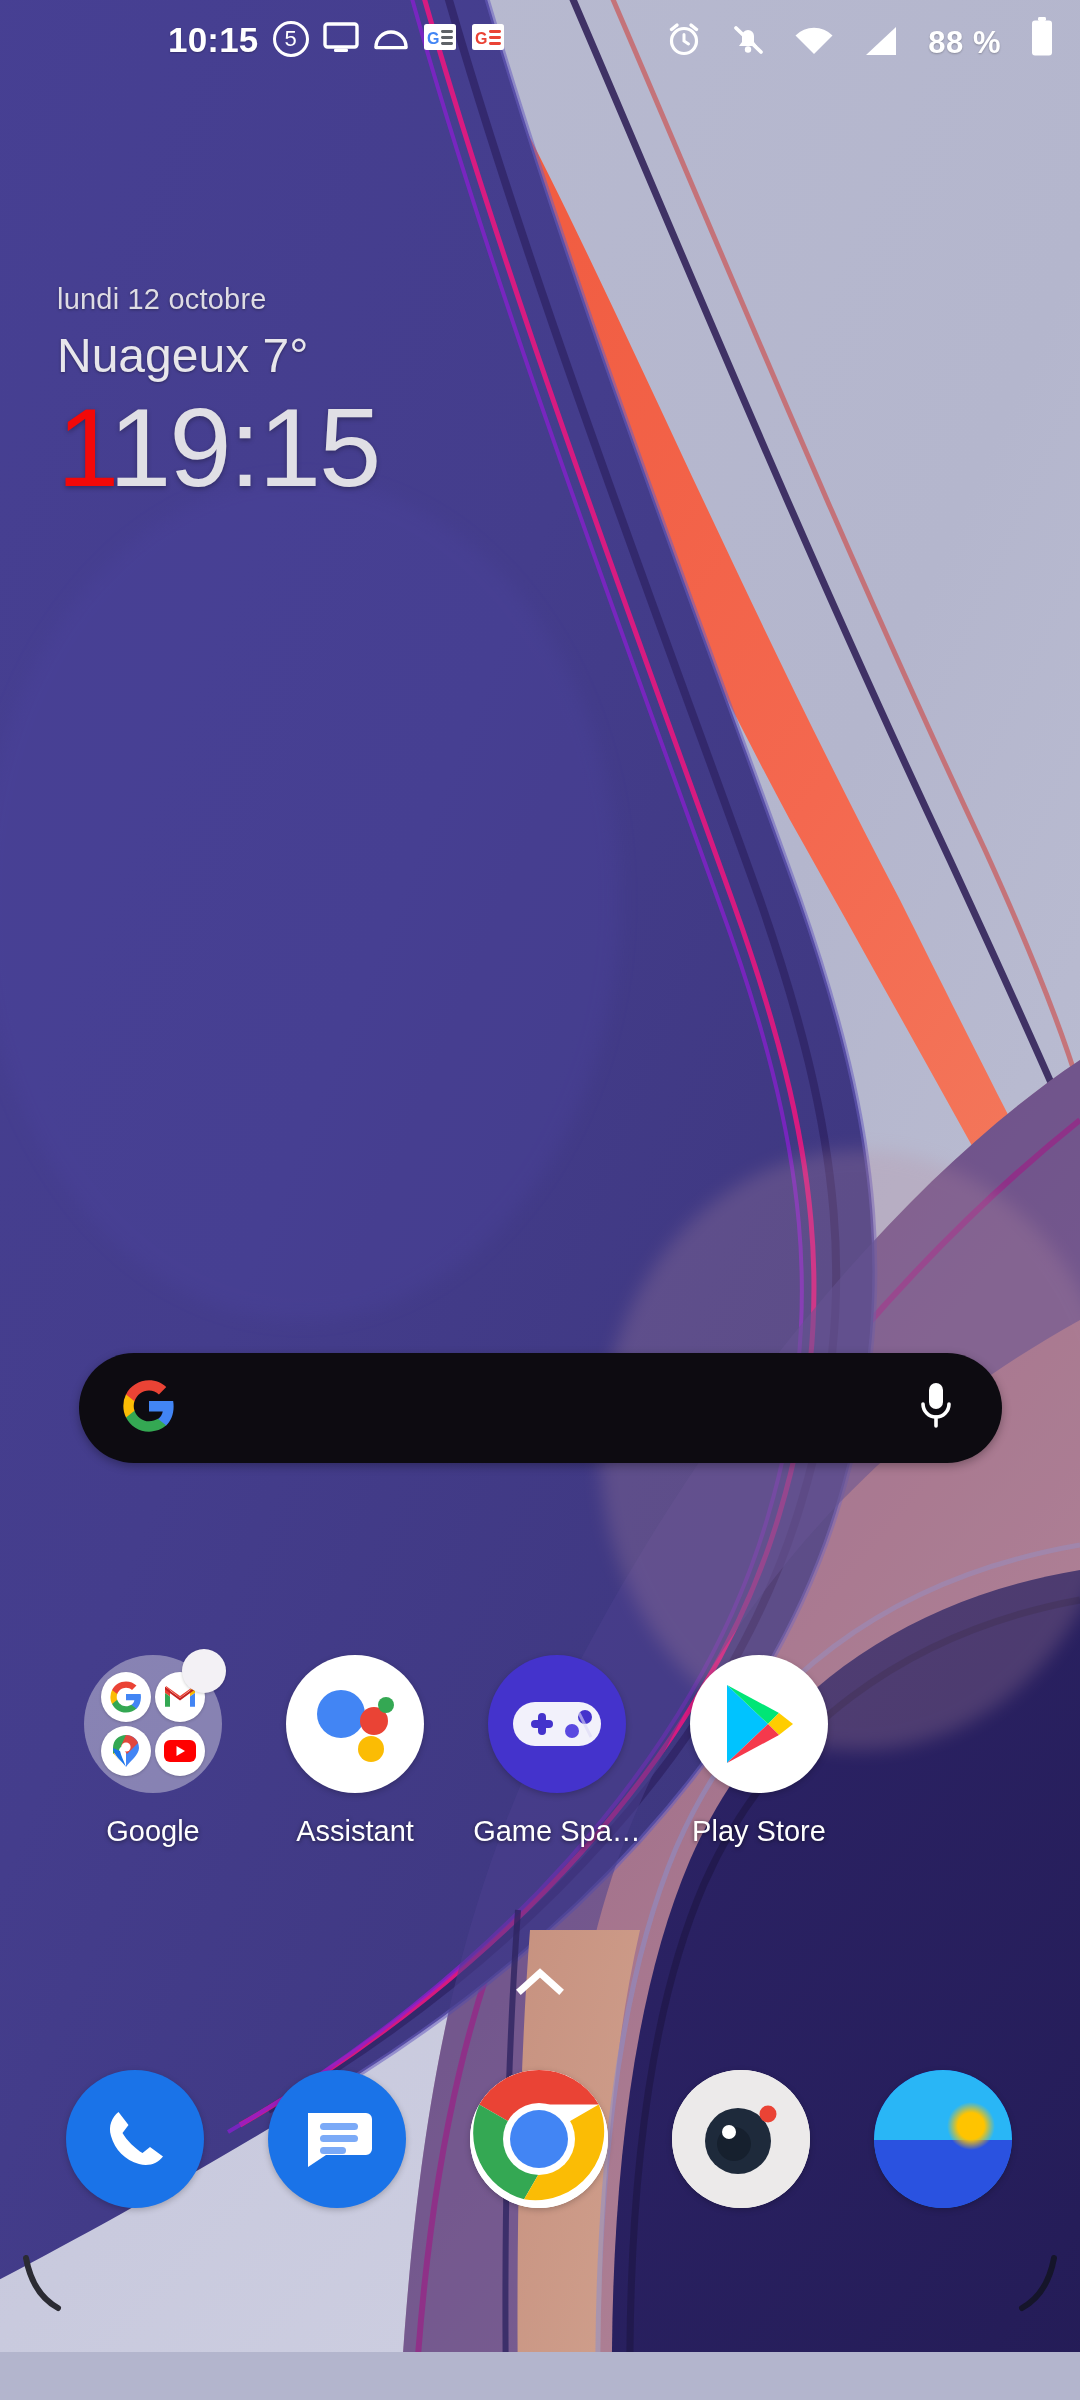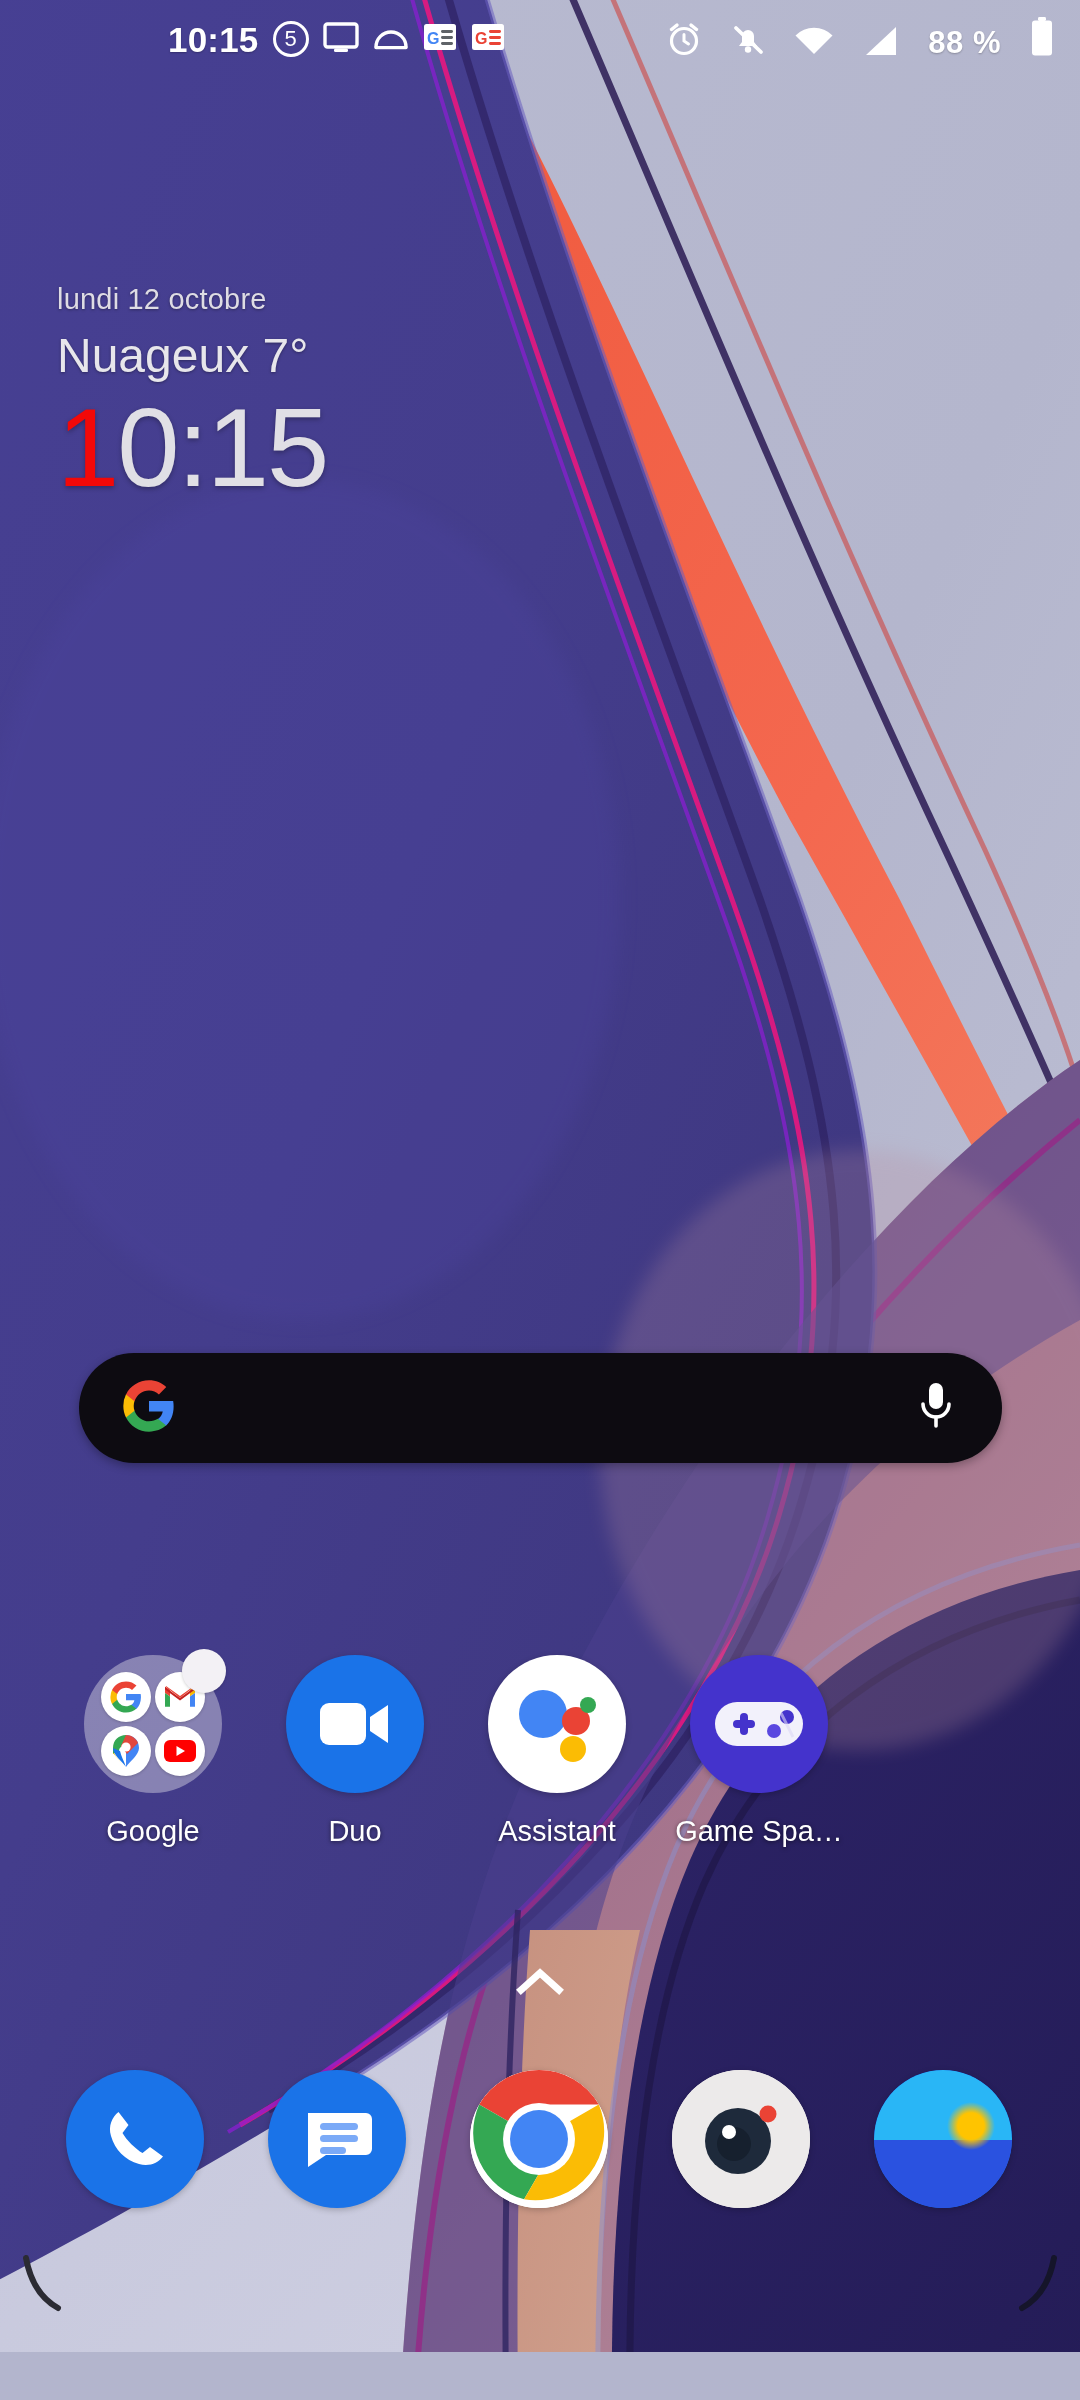--- a/index.html
+++ b/index.html
@@ -275,21 +275,21 @@
           <rect x="8" y="0" width="8" height="4" rx="1.4" fill="#fff"></rect>
           <rect x="2" y="3.5" width="20" height="35" rx="3" fill="#fff"></rect>
         </svg>
       </span>
     </div>
   </div>
 
   <div id="clockwidget">
     <div class="cw-date">lundi 12 octobre</div>
     <div class="cw-weather">Nuageux 7°</div>
-    <div class="cw-time"><span class="red">1</span><span>0:15</span></div>
+    <div class="cw-time"><span class="red">1</span><span>19:15</span></div>
   </div>
 
   <div id="searchbar">
     <span class="g-logo">
       <svg width="56" height="56" viewBox="0 0 48 48">
         <path fill="#4285f4" d="M45.1 24.5c0-1.6-.1-3.2-.4-4.7H24v8.9h11.8c-.5 2.8-2.1 5.1-4.4 6.7v5.6h7.1c4.2-3.8 6.6-9.5 6.6-16.5z"></path>
         <path fill="#34a853" d="M24 46c6 0 11-2 14.6-5.4l-7.1-5.6c-2 1.3-4.5 2.1-7.5 2.1-5.8 0-10.6-3.9-12.4-9.1H4.3v5.8C7.9 41.1 15.4 46 24 46z"></path>
         <path fill="#fbbc05" d="M11.6 28c-.5-1.3-.7-2.7-.7-4.1s.3-2.8.7-4.1v-5.8H4.3A22 22 0 0 0 2 23.9c0 3.5.8 6.9 2.3 9.9l7.3-5.8z"></path>
         <path fill="#ea4335" d="M24 10.8c3.3 0 6.2 1.1 8.5 3.3l6.3-6.3C35 4.2 30 2 24 2 15.4 2 7.9 6.9 4.3 14.1l7.3 5.8C13.4 14.7 18.2 10.8 24 10.8z"></path>
       </svg>
@@ -344,31 +344,20 @@
               <rect x="1" y="1" width="32" height="22" rx="6" fill="#ff0000"></rect>
               <path d="M13.5 7 L22 12 L13.5 17 Z" fill="#fff"></path>
             </svg>
           </span>
           <span class="dot-badge"></span>
         </div>
       </div>
       <div class="app-label">Google</div>
     </div>
 
-    <div class="app">
-      <div class="app-icon">
-        <div class="circ" style="background:#1a73e8;">
-          <svg width="78" height="58" viewBox="0 0 78 58">
-            <rect x="4" y="8" width="46" height="42" rx="9" fill="#fff"></rect>
-            <path d="M54 22 L72 10 L72 48 L54 36 Z" fill="#fff"></path>
-          </svg>
-        </div>
-      </div>
-      <div class="app-label">Duo</div>
-    </div>
 
     <div class="app">
       <div class="app-icon">
         <div class="circ" style="background:#ffffff;">
           <svg width="104" height="104" viewBox="0 0 104 104">
             <circle cx="38" cy="42" r="24" fill="#4285f4"></circle>
             <circle cx="71" cy="49" r="14" fill="#ea4335"></circle>
             <circle cx="83" cy="33" r="8" fill="#34a853"></circle>
             <circle cx="68" cy="77" r="13" fill="#fbbc04"></circle>
           </svg>
@@ -386,20 +375,33 @@
             <rect x="27" y="17" width="8" height="22" rx="4" fill="#4433cc"></rect>
             <circle cx="74" cy="21" r="7" fill="#4433cc"></circle>
             <circle cx="61" cy="35" r="7" fill="#5a48e0"></circle>
             <path d="M68 17 L80 41" stroke="#ddd9f6" stroke-width="3" opacity=".6"></path>
           </svg>
         </div>
       </div>
       <div class="app-label">Game Spa…</div>
     </div>
 
+    <div class="app">
+      <div class="app-icon">
+        <div class="circ" style="background:#ffffff;">
+          <svg width="76" height="84" viewBox="0 0 76 84">
+            <path fill="#00c3ff" d="M6 3 L6 81 L47 42 Z"></path>
+            <path fill="#00e676" d="M6 3 L58 31 L47 42 Z"></path>
+            <path fill="#ffcd00" d="M58 31 L72 42 L58 53 L47 42 Z"></path>
+            <path fill="#f5394c" d="M6 81 L58 53 L47 42 Z"></path>
+          </svg>
+        </div>
+      </div>
+      <div class="app-label">Play Store</div>
+    </div>
   </div>
 
   <div id="drawer-arrow">
     <span>
       <svg width="48" height="30" viewBox="0 0 48 30">
         <path d="M5 24 L24 7 L43 24" fill="none" stroke="#fff" stroke-width="7" stroke-linecap="square" stroke-linejoin="miter"></path>
       </svg>
     </span>
   </div>
 

